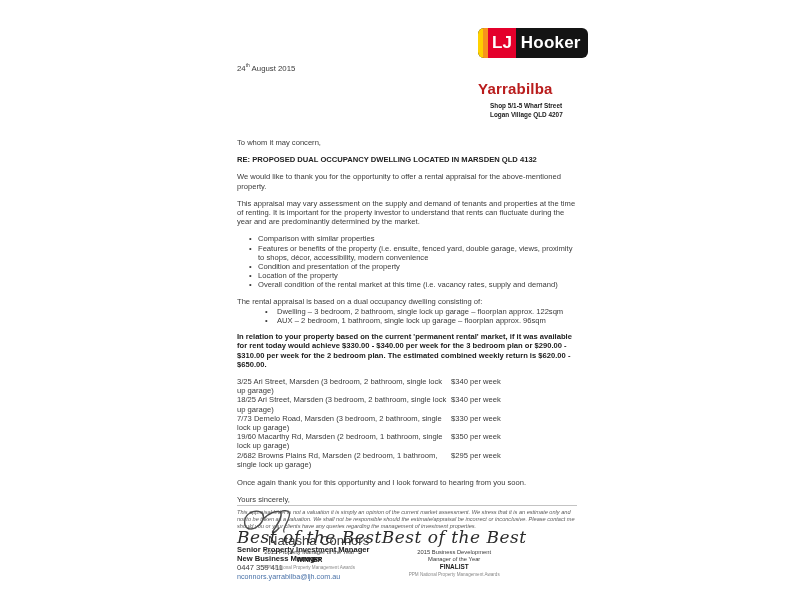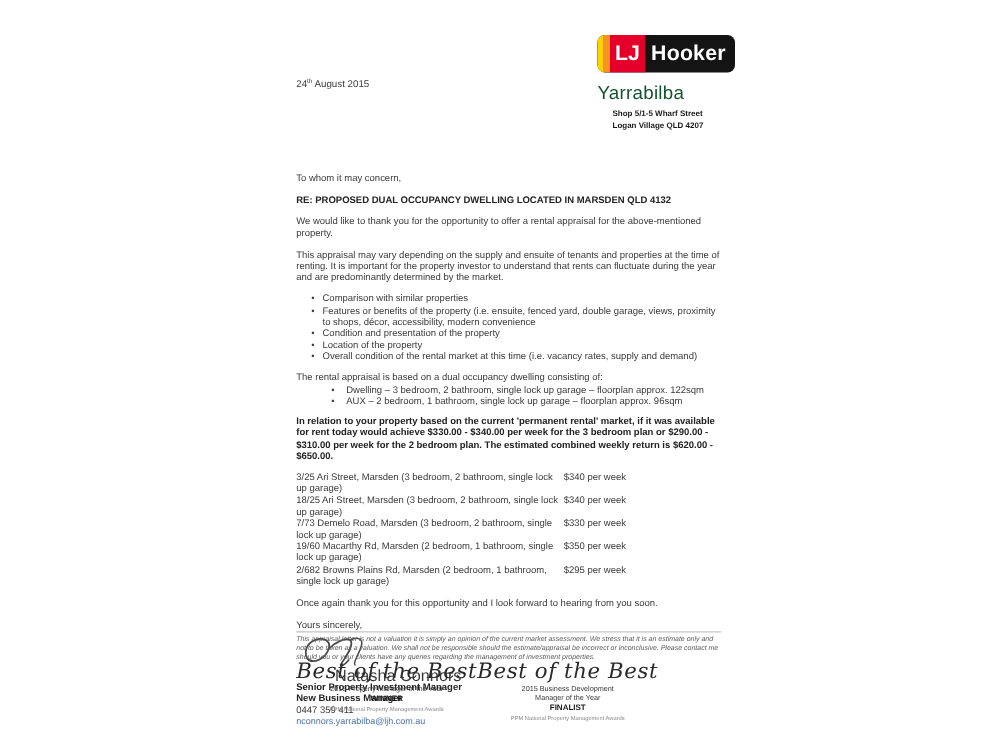--- a/index.html
+++ b/index.html
@@ -12,21 +12,21 @@
   .date { position:absolute; left:237px; top:62px; font-size:7.8px; color:#3a3a3a; }
   .date sup { font-size:5px; vertical-align:super; }
 
   .brand { position:absolute; left:478px; top:28px; width:130px; }
   .logo { display:inline-flex; align-items:stretch; background:#141414; border-radius:6px; overflow:hidden; height:30px;text-align:right; }
   .logo .stripes { display:flex; height:100%; }
   .logo .stripe-y { width:5px; background:#ffd100; }
   .logo .stripe-o { width:5px; background:#f7941d; }
   .logo .lj { background:#e4002b; color:#fff; font-weight:700; font-size:17px; display:flex; align-items:center; padding:0 4px; }
   .logo .hooker { color:#fff; font-weight:700; font-size:17px; display:flex; align-items:center; padding:0 7px 0 5px; letter-spacing:0.2px; }
-  .office { font-size:15px; font-weight:400; color:#14532d; margin-top:3px; letter-spacing:0.2px; }
+  .office { font-size:15px; font-weight:700; color:#b91c1c; margin-top:18px; letter-spacing:0.2px; }
   .office-addr { margin-top:4px; margin-left:12px; font-size:6.4px; font-weight:700; color:#1a1a1a; line-height:1.45; }
 
   
   .body { position:absolute; left:237px; top:138px; width:340px; font-size:7.6px; line-height:9.2px; color:#3a3a3a; }
   .body p { margin-bottom:8px; }
   .re { font-weight:700; color:#222; }
   .bold-para { font-weight:700; color:#222; }
   ul { list-style:none; margin-bottom:7px; }
   ul.considerations li { padding-left:21px; position:relative; }
   ul.considerations li::before { content:"•"; position:absolute; left:12px; }
@@ -79,21 +79,21 @@
     <div class="office-addr">
       <div>Shop 5/1-5 Wharf Street</div>
       <div>Logan Village QLD 4207</div>
     </div>
   </div>
 
   <div class="body">
     <p>To whom it may concern,</p>
     <p class="re">RE: PROPOSED DUAL OCCUPANCY DWELLING LOCATED IN MARSDEN QLD 4132</p>
     <p>We would like to thank you for the opportunity to offer a rental appraisal for the above-mentioned property.</p>
-    <p>This appraisal may vary depending on the supply and ensuite of tenants and properties at the time of renting. It is important for the property investor to understand that rents can fluctuate during the year and are predominantly determined by the market.</p>
+    <p>This appraisal may vary assessment on the supply and demand of tenants and properties at the time of renting. It is important for the property investor to understand that rents can fluctuate during the year and are predominantly determined by the market.</p>
 
     <ul class="considerations">
       <li>Comparison with similar properties</li>
       <li>Features or benefits of the property (i.e. ensuite, fenced yard, double garage, views, proximity to shops, décor, accessibility, modern convenience</li>
       <li>Condition and presentation of the property</li>
       <li>Location of the property</li>
       <li>Overall condition of the rental market at this time (i.e. vacancy rates, supply and demand)</li>
     </ul>
 
     <div class="intro">The rental appraisal is based on a dual occupancy dwelling consisting of:</div>

